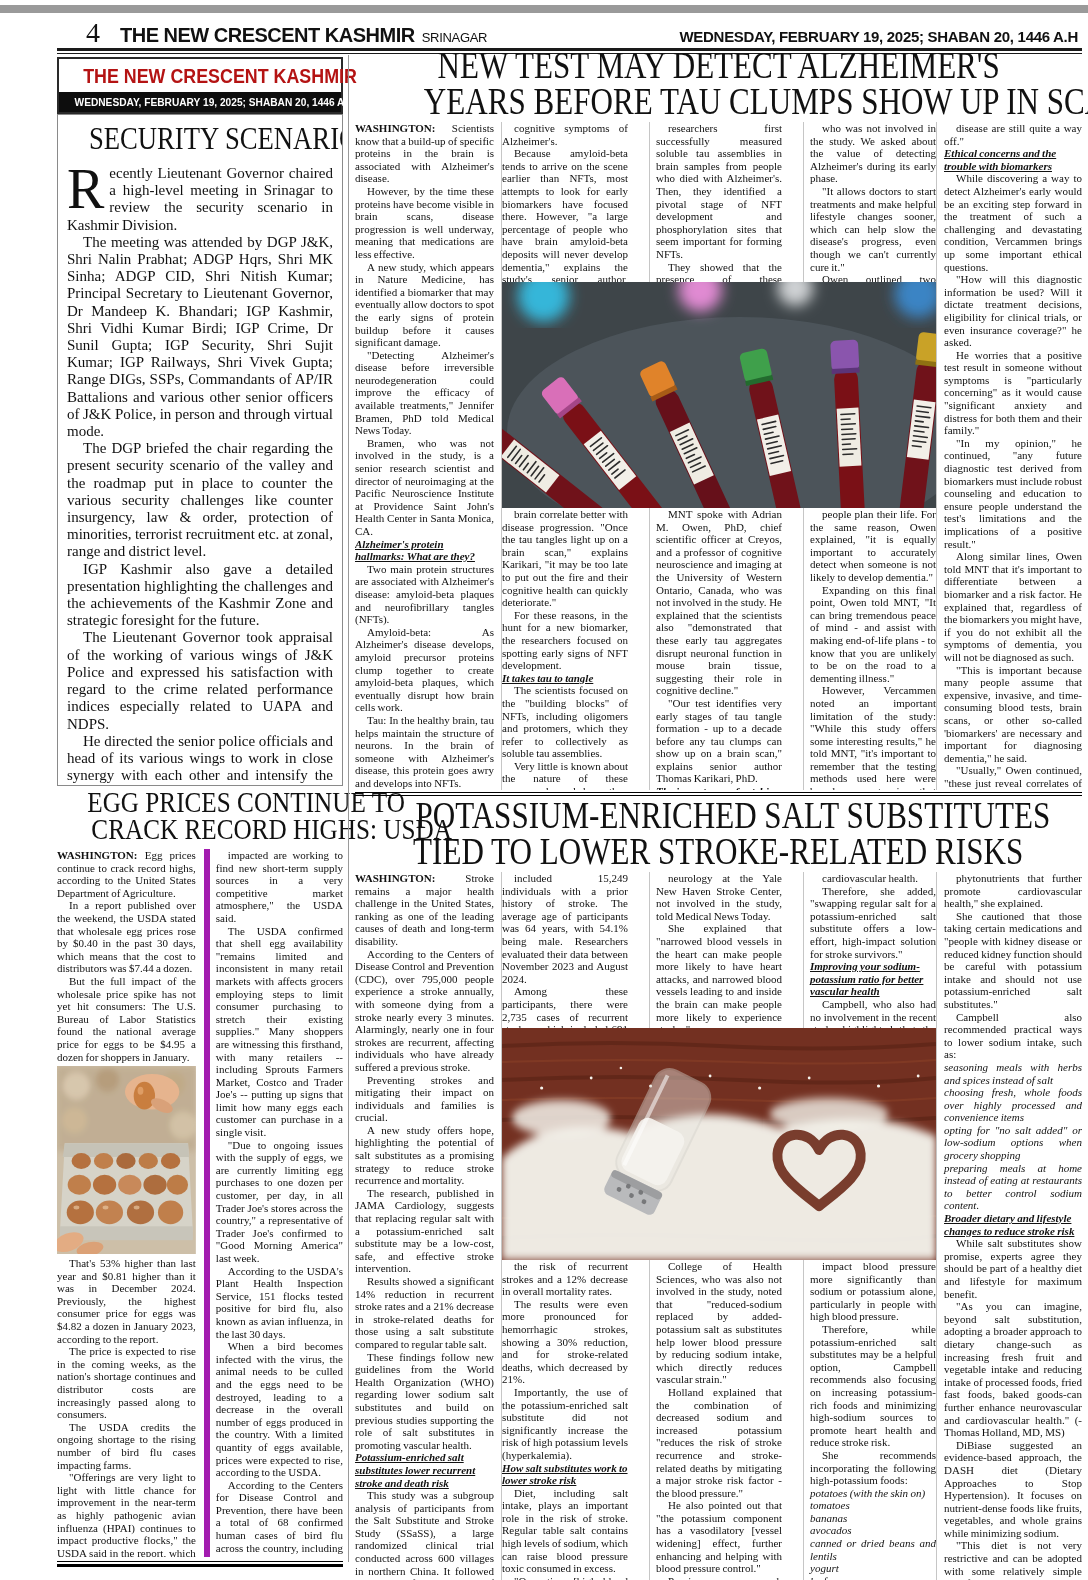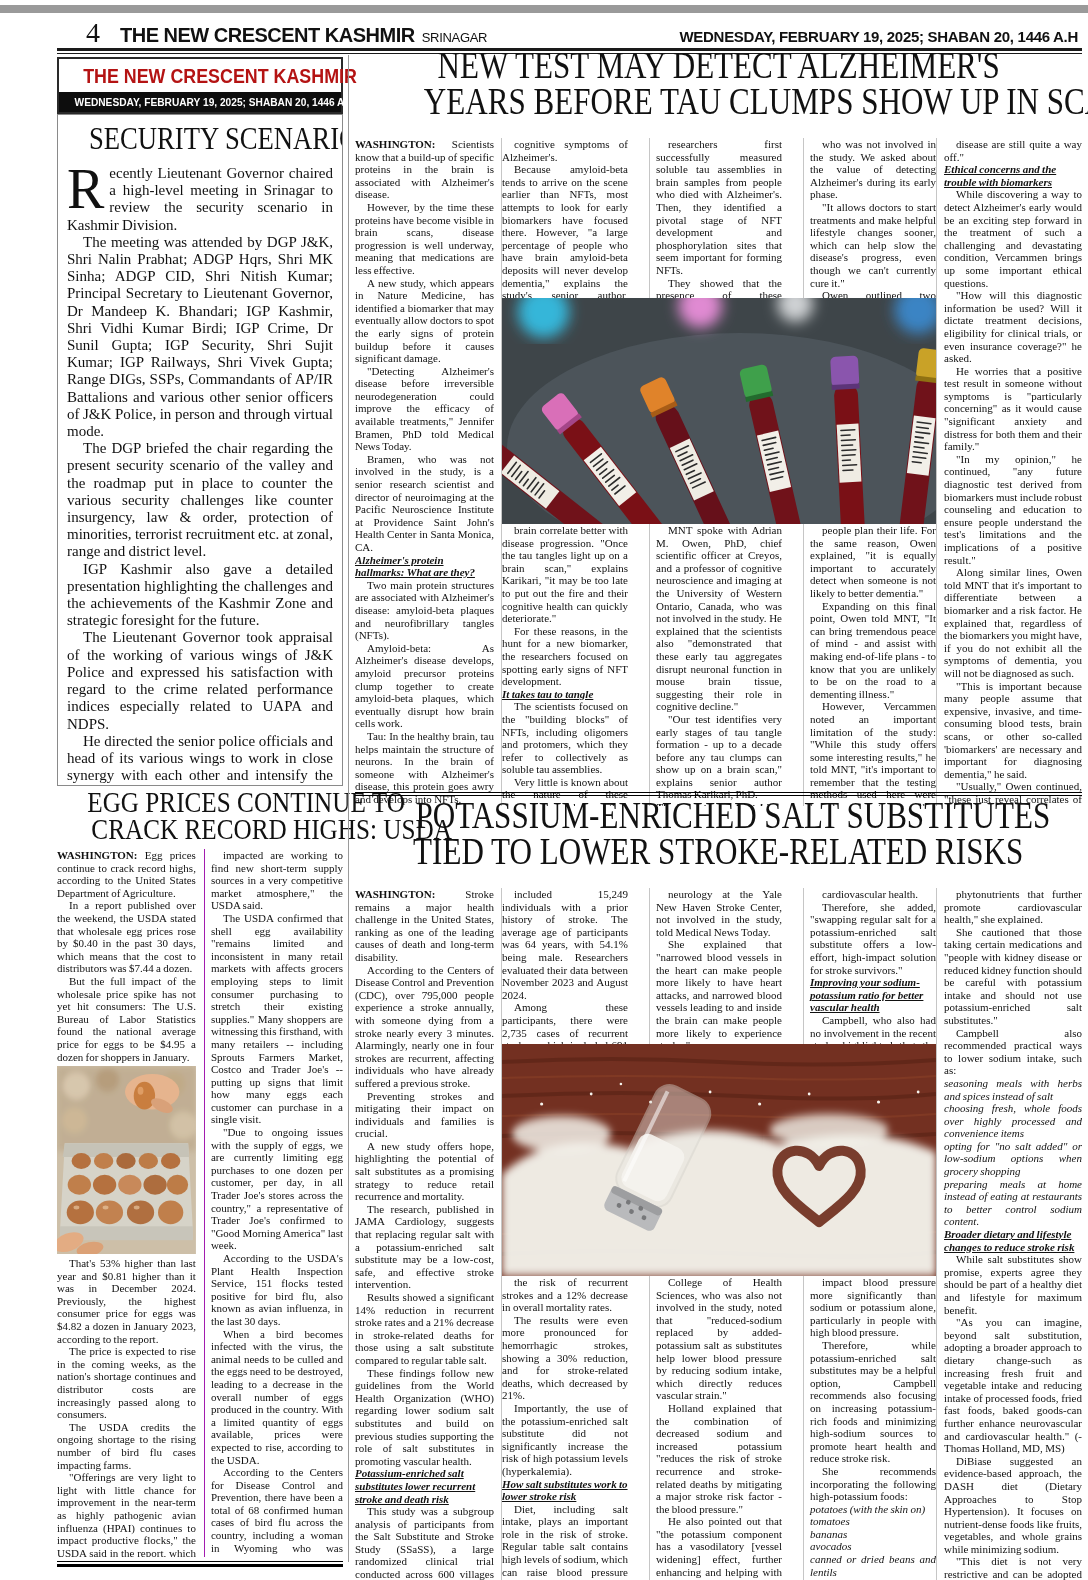--- a/index.html
+++ b/index.html
@@ -41,31 +41,31 @@
   p.sub { font-style:italic; font-weight:bold; text-decoration:underline; text-indent:0 !important; text-align:left; }
   p.list { font-style:italic; text-indent:0 !important; }
   p.lead { text-indent:0 !important; }
 
   
   .egg { position:absolute; left:57px; top:788px; width:286px; }
   .egg-h { font-weight:normal; font-size:30px; line-height:27px; text-align:center; white-space:nowrap; margin-bottom:7px; }
   .egg-h span { display:inline-block; transform:scaleX(0.84); }
   .egg-body { display:flex; gap:8px; height:708px; overflow:hidden; }
   .ecol { width:50%; overflow:hidden; }
-  .ecol.vr { border-left:1px solid #a21caf; padding-left:6px; }
+  .ecol.vr { border-left:6px solid #a21caf; padding-left:6px; }
   .egg-img { width:100%; height:188px; margin:3px 0; }
 
   
   .vdiv { position:absolute; left:348px; top:55px; width:1px; height:1507px; background:#9a9a9a; }
 
   
   .art { position:absolute; left:355px; width:727px; }
   .big-h { font-weight:normal; font-size:37px; line-height:36px; text-align:center; white-space:nowrap; }
   .big-h span { display:inline-block; transform:scaleX(0.84); }
-  .body5 { position:relative; margin-top:18px; }
+  .body5 { position:relative; margin-top:2px; }
   .c1 { position:absolute; left:0; top:0; width:147px; padding-right:7px; border-right:1px solid #c6c6c6; overflow:hidden; }
   .mid { position:absolute; left:147px; top:0; width:434px; }
   .row { display:flex; gap:21px; overflow:hidden; }
   .sc  { flex:1 1 0; overflow:hidden; }
   .sc.vr { border-left:1px solid #c6c6c6; padding-left:6px; }
   .c5 { position:absolute; left:581px; top:0; width:146px; padding-left:7px; border-left:1px solid #c6c6c6; overflow:hidden; }
   .figimg { width:100%; }
 
   .alz { top:48px; }
   .alz .body5 { height:668px; }
@@ -303,21 +303,21 @@
               <p class="sub">It takes tau to tangle</p>
               <p class="p">The scientists focused on the "building blocks" of NFTs, including oligomers and protomers, which they refer to collectively as soluble tau assemblies.</p>
               <p class="p">Very little is known about the nature of these compounds and how they function. However, they do know that the early phase of NFTs' development is more toxic to brain cells than the fully formed NFTs.</p>
             </div>
           <div class="sc sm vr">
               <p class="p">MNT spoke with Adrian M. Owen, PhD, chief scientific officer at Creyos, and a professor of cognitive neuroscience and imaging at the University of Western Ontario, Canada, who was not involved in the study. He explained that the scientists also "demonstrated that these early tau aggregates disrupt neuronal function in mouse brain tissue, suggesting their role in cognitive decline."</p>
               <p class="p">"Our test identifies very early stages of tau tangle formation - up to a decade before any tau clumps can show up on a brain scan," explains senior author Thomas Karikari, PhD.</p>
               <p class="sub">The importance of catching Alzheimer's early</p>
             </div>
           <div class="sc sm vr">
-              <p class="p">people plan their life. For the same reason, Owen explained, "it is equally important to accurately detect when someone is not likely to better dementia."</p>
+              <p class="p">people plan their life. For the same reason, Owen explained, "it is equally important to accurately detect when someone is not likely to develop dementia."</p>
               <p class="p">Expanding on this final point, Owen told MNT, "It can bring tremendous peace of mind - and assist with making end-of-life plans - to know that you are unlikely to be on the road to a dementing illness."</p>
               <p class="p">However, Vercammen noted an important limitation of the study: "While this study offers some interesting results," he told MNT, "it's important to remember that the testing methods used here were based on autopsies that examined brain tissues from people who had been diagnosed with Alzheimer's disease after their deaths."</p>
             </div>
         </div>
       </div>
       <div class="c5 sm">
           <p class="p">disease are still quite a way off."</p>
           <p class="sub">Ethical concerns and the trouble with biomarkers</p>
           <p class="p">While discovering a way to detect Alzheimer's early would be an exciting step forward in the treatment of such a challenging and devastating condition, Vercammen brings up some important ethical questions.</p>
           <p class="p">"How will this diagnostic information be used? Will it dictate treatment decisions, eligibility for clinical trials, or even insurance coverage?" he asked.</p>
@@ -335,21 +335,21 @@
   <section class="art salt">
     <h1 class="big-h">
       <span>POTASSIUM-ENRICHED SALT SUBSTITUTES</span><br>
       <span>TIED TO LOWER STROKE-RELATED RISKS</span>
     </h1>
     <div class="body5">
       <div class="c1 sm">
           <p class="p lead"><b>WASHINGTON: </b>Stroke remains a major health challenge in the United States, ranking as one of the leading causes of death and long-term disability.</p>
           <p class="p">According to the Centers of Disease Control and Prevention (CDC), over 795,000 people experience a stroke annually, with someone dying from a stroke nearly every 3 minutes. Alarmingly, nearly one in four strokes are recurrent, affecting individuals who have already suffered a previous stroke.</p>
           <p class="p">Preventing strokes and mitigating their impact on individuals and families is crucial.</p>
-          <p class="p">A new study offers hope, highlighting the potential of salt substitutes as a promising strategy to reduce retail recurrence and mortality.</p>
+          <p class="p">A new study offers hope, highlighting the potential of salt substitutes as a promising strategy to reduce stroke recurrence and mortality.</p>
           <p class="p">The research, published in JAMA Cardiology, suggests that replacing regular salt with a potassium-enriched salt substitute may be a low-cost, safe, and effective stroke intervention.</p>
           <p class="p">Results showed a significant 14% reduction in recurrent stroke rates and a 21% decrease in stroke-related deaths for those using a salt substitute compared to regular table salt.</p>
           <p class="p">These findings follow new guidelines from the World Health Organization (WHO) regarding lower sodium salt substitutes and build on previous studies supporting the role of salt substitutes in promoting vascular health.</p>
           <p class="sub">Potassium-enriched salt substitutes lower recurrent stroke and death risk</p>
           <p class="p">This study was a subgroup analysis of participants from the Salt Substitute and Stroke Study (SSaSS), a large randomized clinical trial conducted across 600 villages in northern China. It followed participants for an average of around 5 years.</p>
         </div>
       <div class="mid">
         <div class="row rtop">
           <div class="sc sm">
               <p class="p">included 15,249 individuals with a prior history of stroke. The average age of participants was 64 years, with 54.1% being male. Researchers evaluated their data between November 2023 and August 2024.</p>

